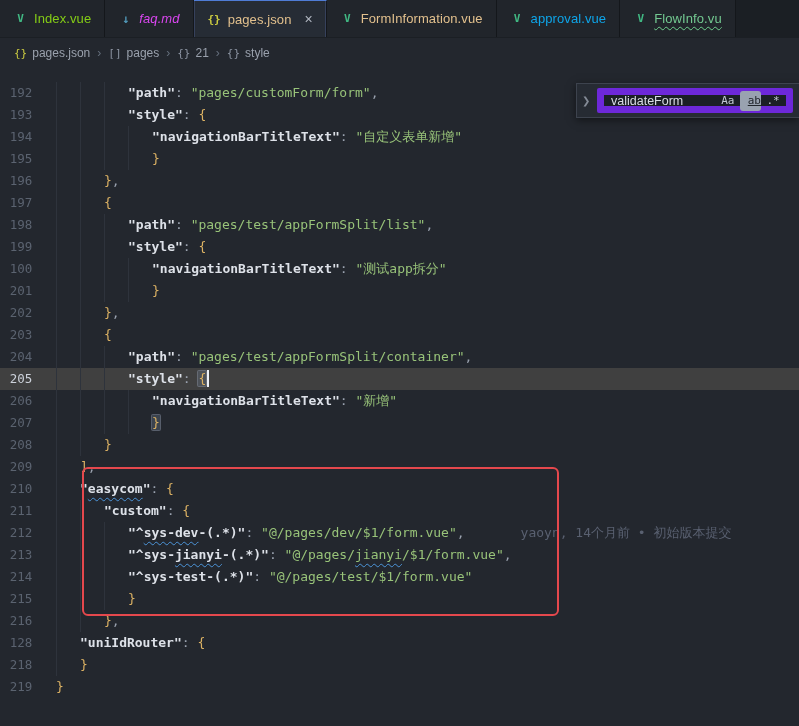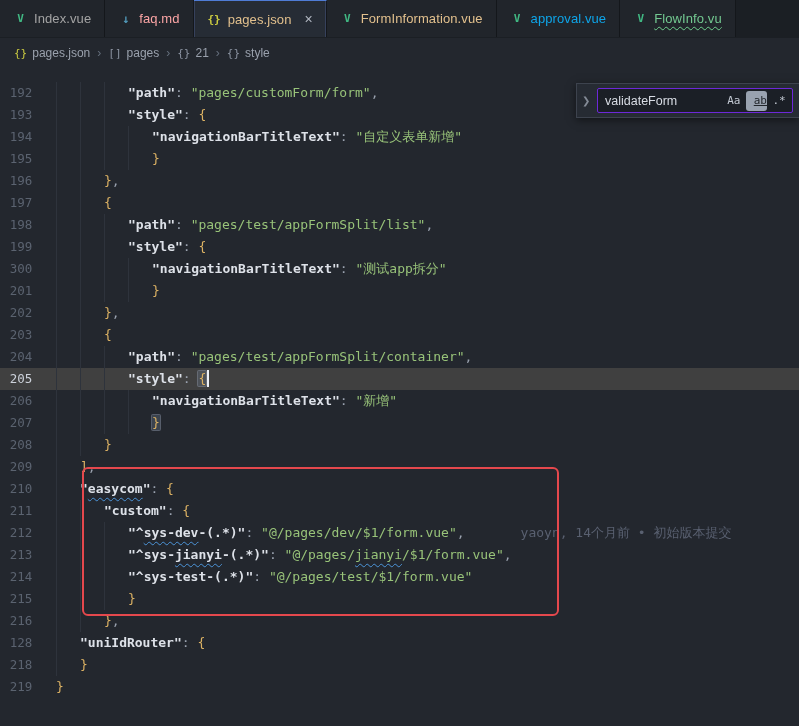--- a/index.html
+++ b/index.html
@@ -51,39 +51,39 @@
   
   .annotation{position:absolute;left:82px;top:467px;width:477px;height:149px;
     border:2px solid #e5484d;border-radius:6px;pointer-events:none;z-index:10;}
 
   
   .findwidget{position:absolute;top:83px;right:0;width:223px;height:35px;background:#262b33;
     border:1px solid #3d434e;border-right:none;display:flex;align-items:center;gap:5px;
     padding:0 6px 0 5px;box-shadow:0 2px 8px rgba(0,0,0,.5);z-index:20;}
   .fw-chev{color:#848b97;font-size:10px;width:10px;cursor:pointer;}
   .fw-input{flex:1;display:flex;align-items:center;height:25px;background:#1b1f26;
-    border:1px solid #6d28d9;border-radius:2px;padding:0 3px 0 7px;gap:2px;min-width:0;}
+    border:7px solid #6d28d9;border-radius:2px;padding:0 3px 0 7px;gap:2px;min-width:0;}
   .fw-query{flex:1;border:none;background:transparent;color:#d8dce4;font-size:12.5px;
     font-family:"Liberation Sans",sans-serif;padding:0;outline:none;min-width:0;}
   .fw-btn{flex:0 0 20px;height:20px;display:flex;align-items:center;justify-content:center;
     border-radius:3px;color:#c3c9d3;font-size:11px;font-family:"DejaVu Sans Mono",monospace;cursor:pointer;}
   .fw-btn.active{background:#99a2b0;color:#22262c;}
   .uw{text-decoration:underline;margin-left:8px;}
 </style>
 </head>
 <body>
 
 <div class="tabbar">
     <div class="tab">
       <span class="tabicon ic-vue">V</span>
-      <span class="tablabel" style="color: #a3a3a3;">Index.vue</span>
+      <span class="tablabel" style="color: #84cc16;">Index.vue</span>
     </div>
     <div class="tab">
       <span class="tabicon ic-markdown">↓</span>
-      <span class="tablabel" style="color: #fca5a5; ">faq.md</span>
+      <span class="tablabel" style="color: #d946ef; font-style: italic;">faq.md</span>
     </div>
     <div class="tab active">
       <span class="tabicon ic-json">{}</span>
       <span class="tablabel" style="color: rgb(226, 192, 141);">pages.json</span>
       <span class="tabclose">×</span>
     </div>
     <div class="tab">
       <span class="tabicon ic-vue">V</span>
       <span class="tablabel" style="color: rgb(226, 192, 141);">FormInformation.vue</span>
     </div>
@@ -146,21 +146,21 @@
     </div>
     <div class="cline">
       <span class="lnum">198</span>
       <span class="ltext"><span class="tk t">			</span><span class="tk k">"path"</span><span class="tk p">: </span><span class="tk s">"pages/test/appFormSplit/list"</span><span class="tk p">,</span></span>
     </div>
     <div class="cline">
       <span class="lnum">199</span>
       <span class="ltext"><span class="tk t">			</span><span class="tk k">"style"</span><span class="tk p">: </span><span class="tk b">{</span></span>
     </div>
     <div class="cline">
-      <span class="lnum">300</span>
+      <span class="lnum">100</span>
       <span class="ltext"><span class="tk t">				</span><span class="tk k">"navigationBarTitleText"</span><span class="tk p">: </span><span class="tk s">"测试app拆分"</span></span>
     </div>
     <div class="cline">
       <span class="lnum">201</span>
       <span class="ltext"><span class="tk t">				</span><span class="tk b">}</span></span>
     </div>
     <div class="cline">
       <span class="lnum">202</span>
       <span class="ltext"><span class="tk t">		</span><span class="tk b">}</span><span class="tk p">,</span></span>
     </div>

